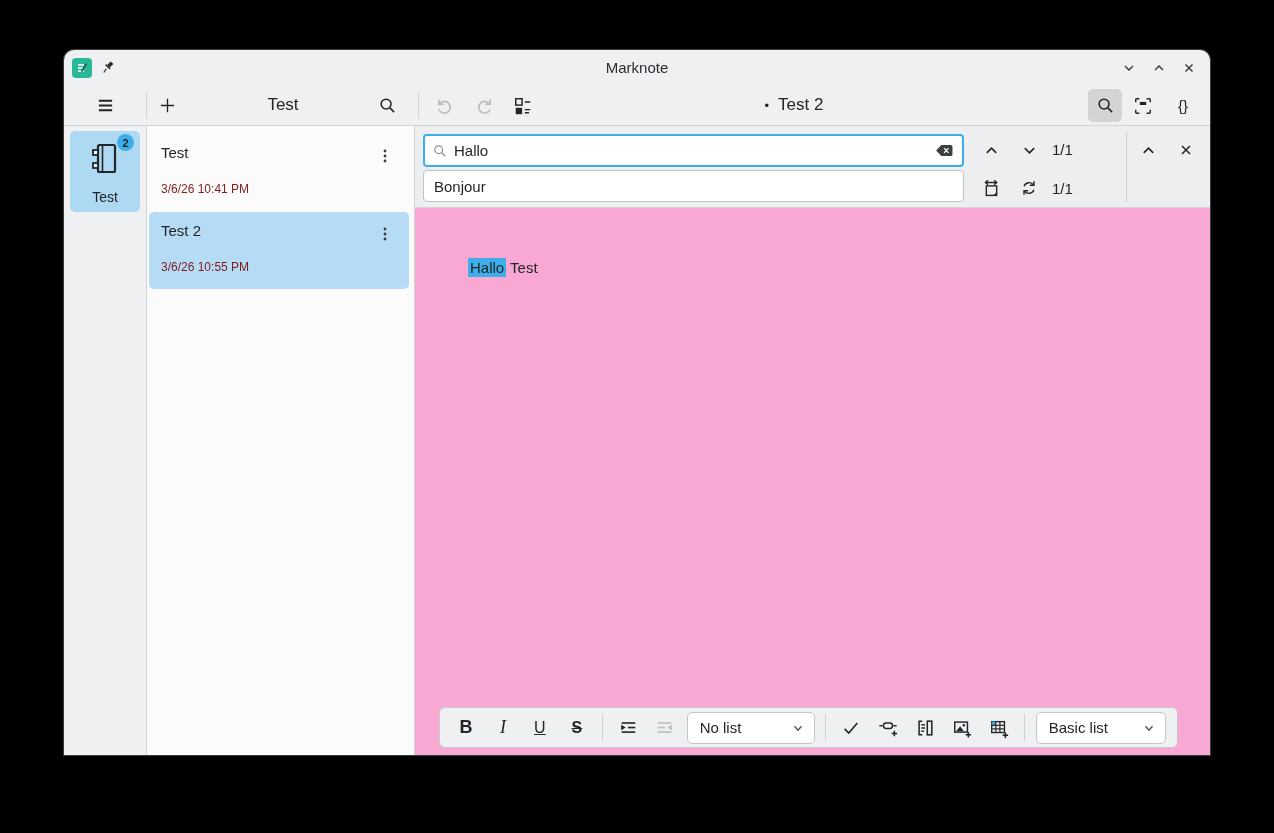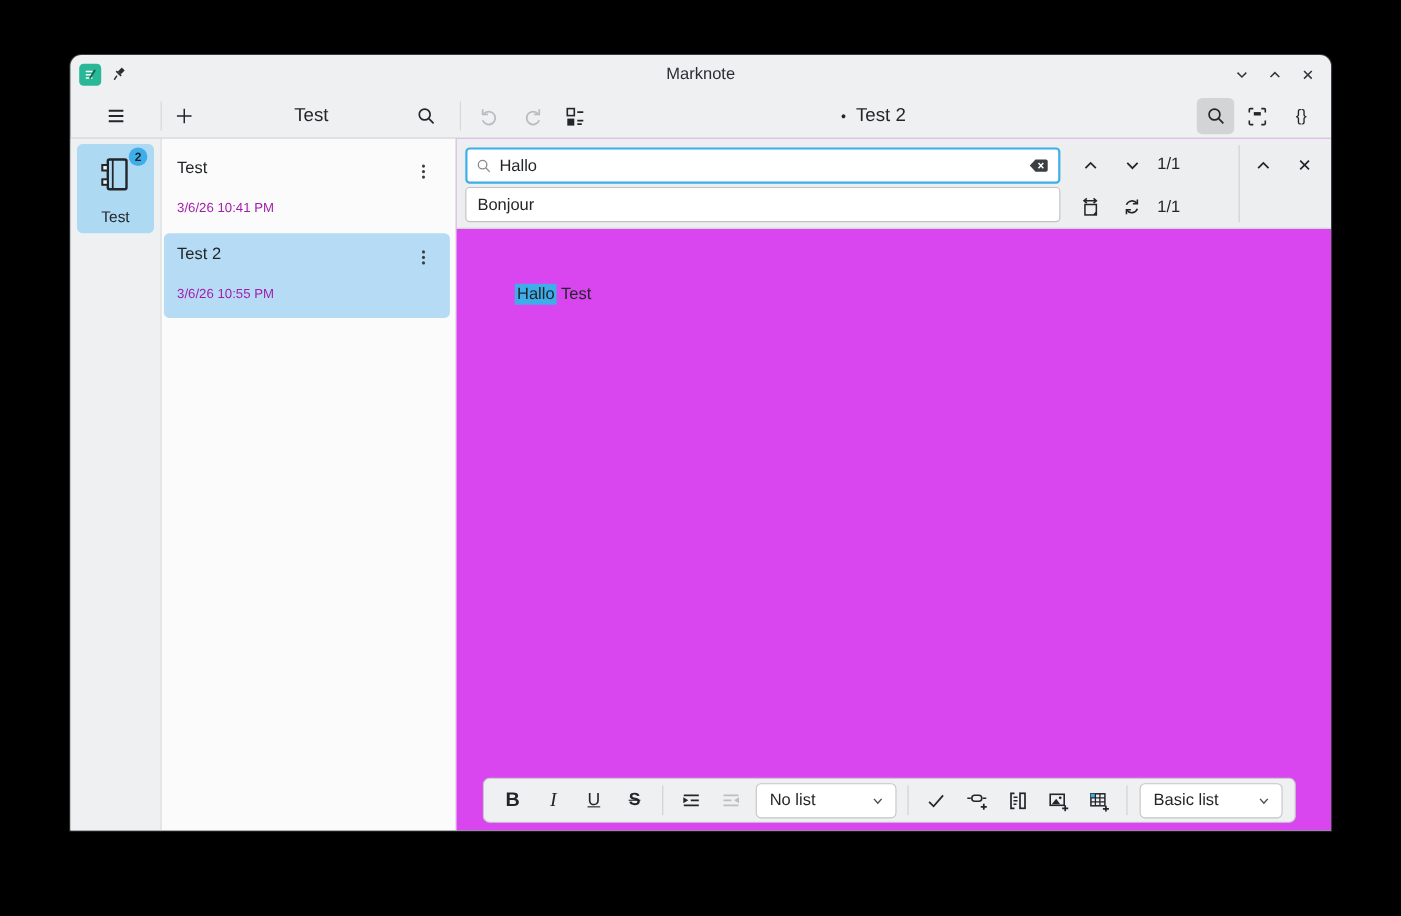--- a/index.html
+++ b/index.html
@@ -39,23 +39,23 @@
               justify-content:center; font-weight:600; }
   .nb-label { font-size:14px; color:#232629; }
 
   .notelist { width:268px; background:#fbfbfb; border-right:1px solid #d4d5d6; padding-top:8px; }
   .note-item { margin:0 5px 1px 2px; height:77px; border-radius:5px; padding:10px 12px 0 12px; cursor:pointer; }
   .note-item.selected { background:#b5dcf4; }
   .note-row1 { display:flex; align-items:flex-start; }
   .note-title { font-size:15px; color:#232629; }
   .note-menu { margin-left:auto; width:24px; height:24px; border:none; background:transparent;
                display:flex; align-items:center; justify-content:center; cursor:pointer; }
-  .note-date { font-size:12px; color:#a21caf; margin-top:14px; }
-
-  .editorpane { flex:1; background:#d946ef; position:relative; display:flex; flex-direction:column; }
+  .note-date { font-size:12px; color:#7f1d1d; margin-top:14px; }
+
+  .editorpane { flex:1; background:#f9a8d4; position:relative; display:flex; flex-direction:column; }
 
   
   .searchpanel { height:82px; background:#eceeef; border-bottom:1px solid #d4d5d6; position:relative; }
   .sfield { position:absolute; left:8px; height:33px; width:541px; background:#fff;
             border-radius:4px; display:flex; align-items:center; padding:0 8px; }
   .sfield.focus { border:2px solid #3daee9; top:8px; }
   .sfield.plain { border:1px solid #bfc1c2; top:44px; height:32px; }
   .sfield .qtext { font-size:15px; color:#232629; margin-left:7px; flex:1; }
   .sbtn { position:absolute; width:32px; height:30px; border:none; background:transparent; border-radius:4px;
           display:flex; align-items:center; justify-content:center; cursor:pointer; }

